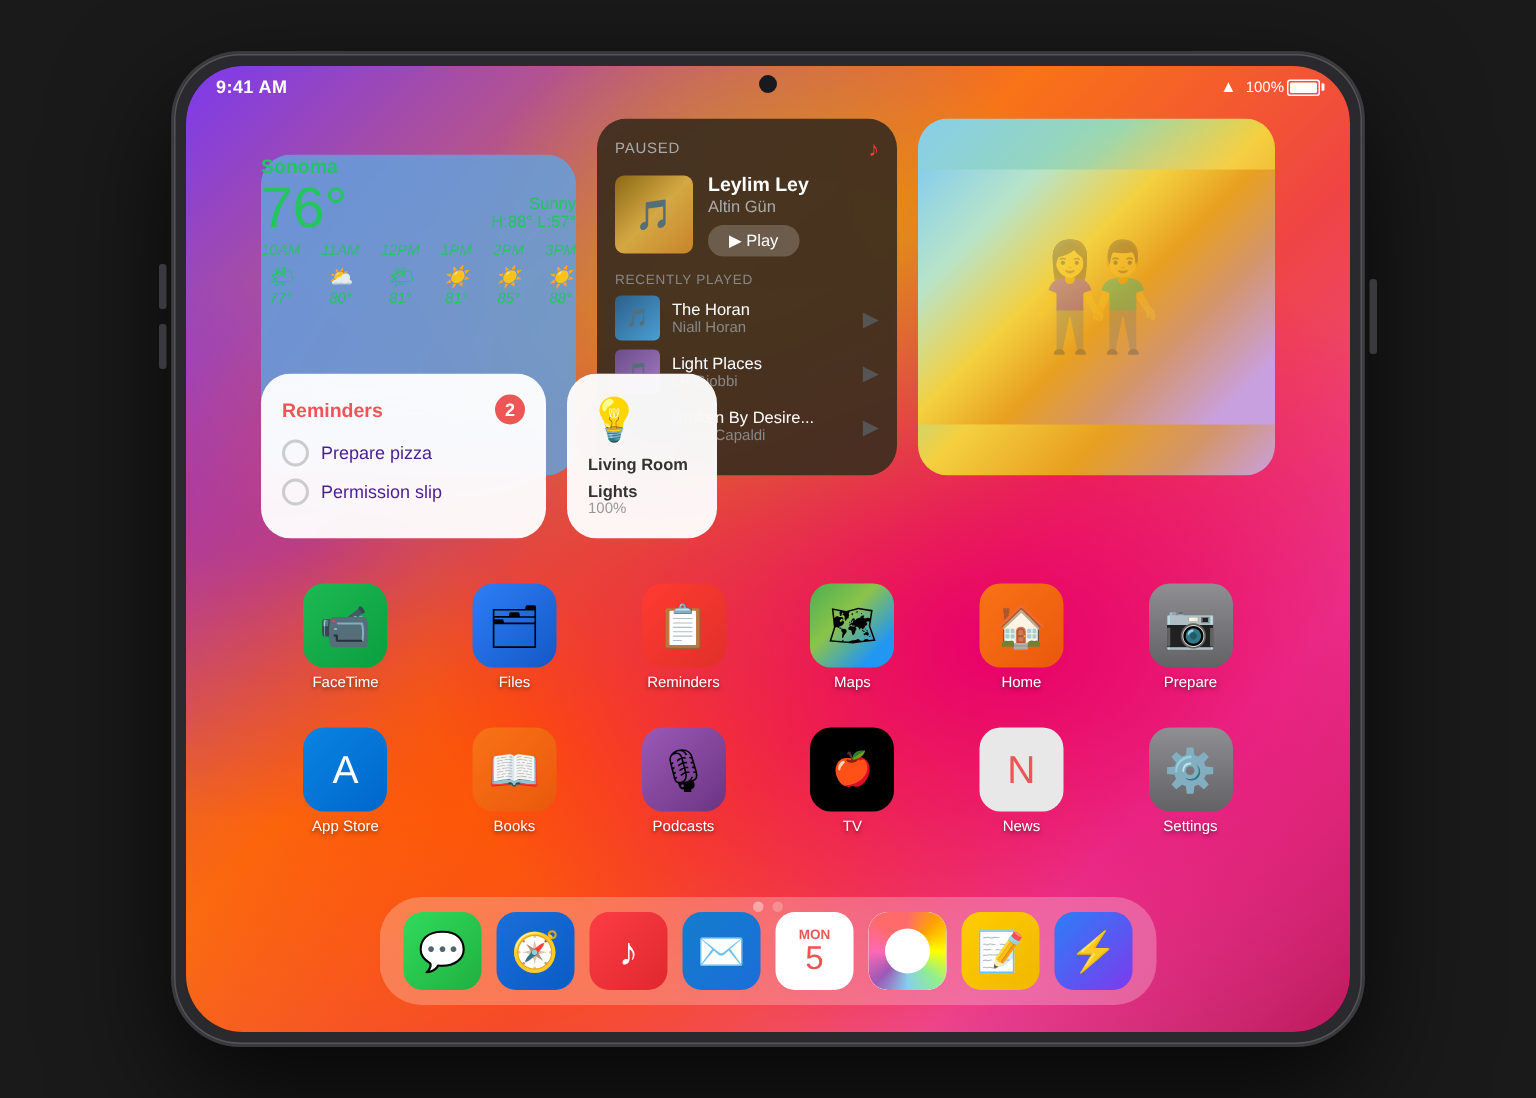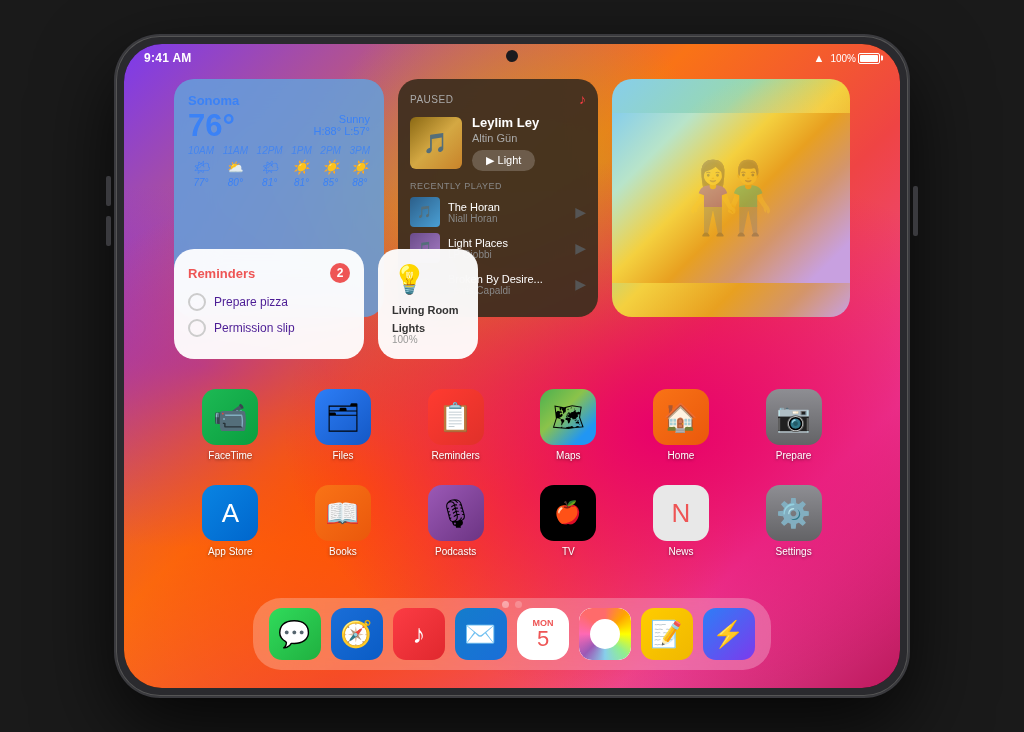--- a/index.html
+++ b/index.html
@@ -120,32 +120,33 @@
       display: flex;
       gap: 14px;
     }
 
     
     .weather-widget {
       background: rgba(100, 160, 220, 0.85);
       backdrop-filter: blur(20px);
       border-radius: 20px;
       width: 210px;
-      padding: 14px;
-      color: #3b82f6;
+      padding: 0;
+      color: #22c55e;
       flex-shrink: 0;
+      margin-top: 24px;
     }
     .weather-location {
       font-size: 13px;
       font-weight: 600;
       margin-bottom: 2px;
     }
     .weather-temp {
-      font-size: 31px;
-      font-weight: 700;
+      font-size: 38px;
+      font-weight: 400;
       line-height: 1;
     }
     .weather-forecast {
       display: flex;
       justify-content: space-between;
       margin-top: 8px;
       font-size: 10px;
       font-style: italic;
     }
     .forecast-item {
@@ -404,21 +405,20 @@
     .dock-safari { background: linear-gradient(135deg, #1a6ed8, #0a5cc5); }
     .dock-music { background: linear-gradient(135deg, #fc3c44, #e0282e); }
     .dock-mail { background: linear-gradient(135deg, #147dcc, #1a6ed8); }
     .dock-calendar {
       background: #fff;
       display: flex;
       flex-direction: column;
       align-items: center;
       justify-content: center;
       font-size: 10px;
-      border-radius: 16px;
     }
     .dock-calendar .cal-day { font-size: 22px; font-weight: 300; color: #e55; line-height: 1; }
     .dock-calendar .cal-month { font-size: 9px; color: #e55; text-transform: uppercase; font-weight: 600; }
     .dock-photos { background: linear-gradient(135deg, #fff 0%, #fff 100%); position: relative; overflow: hidden; }
     .photos-ring {
       width: 100%;
       height: 100%;
       border-radius: 13px;
       background: conic-gradient(
         #ff6b6b 0deg, #ffa500 45deg, #ffff00 90deg, 
@@ -540,21 +540,21 @@
       <div class="now-playing-widget">
         <div class="np-header">
           <span class="np-paused">PAUSED</span>
           <span class="np-music-icon">♪</span>
         </div>
         <div class="np-main">
           <div class="np-album">🎵</div>
           <div class="np-info">
             <div class="np-title">Leylim Ley</div>
             <div class="np-artist">Altin Gün</div>
-            <div class="np-play-btn">▶ Light</div>
+            <div class="np-play-btn">▶ Play</div>
           </div>
         </div>
         <div class="np-divider">RECENTLY PLAYED</div>
         <div class="np-recent-item">
           <div class="np-recent-thumb thumb1">🎵</div>
           <div class="np-recent-info">
             <div class="np-recent-title">The Horan</div>
             <div class="np-recent-artist">Niall Horan</div>
           </div>
           <span class="np-recent-play">▶</span>

